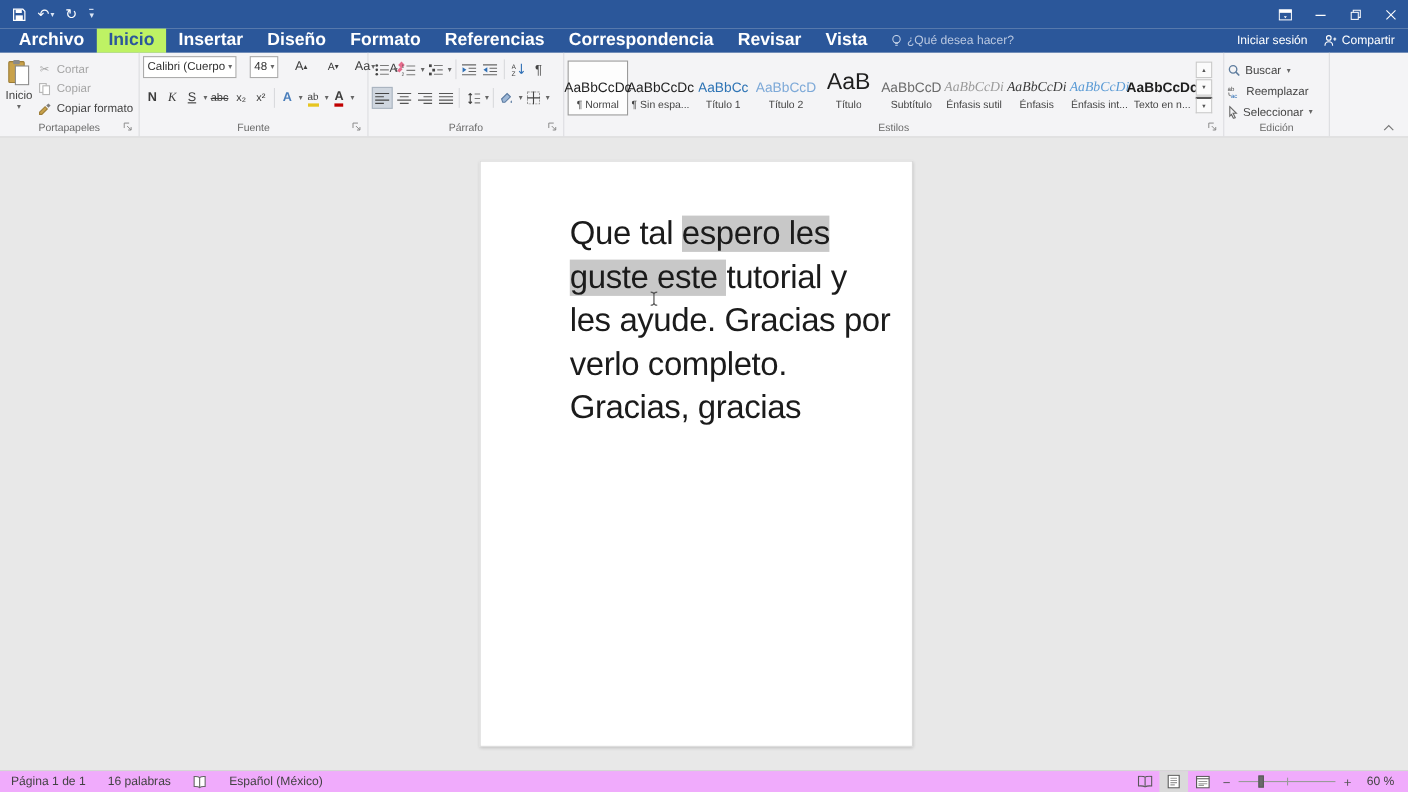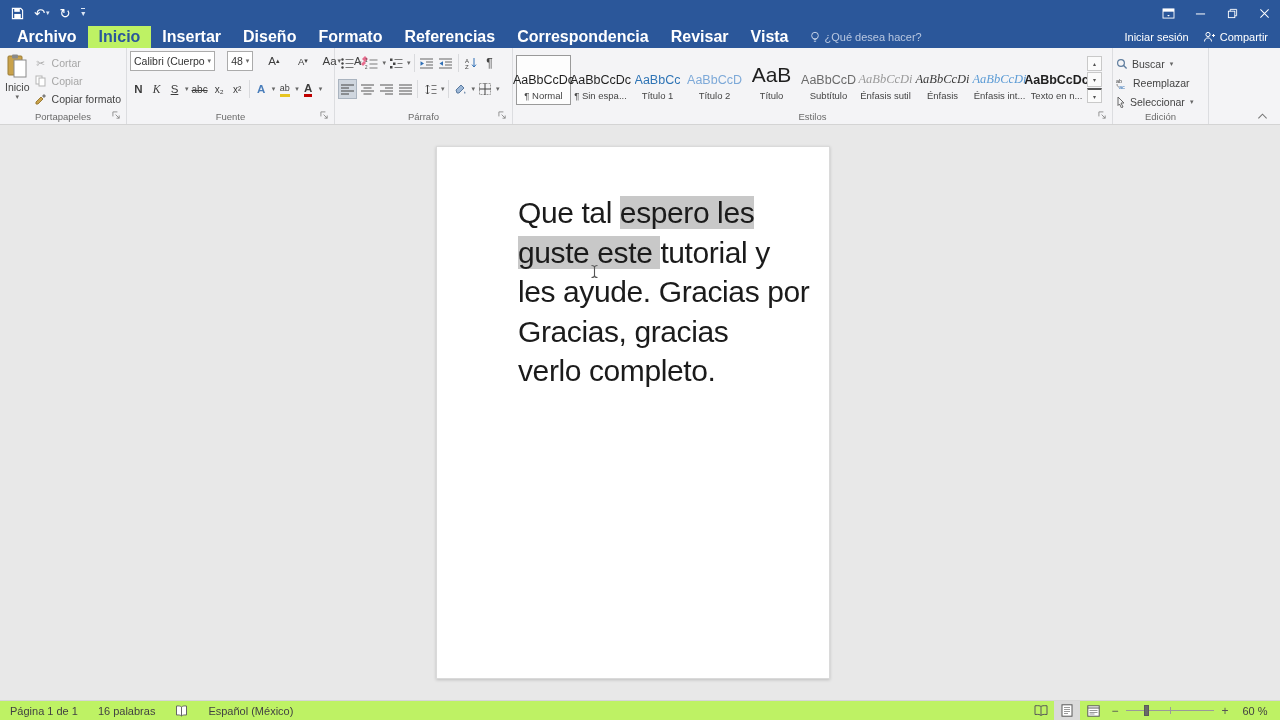--- a/index.html
+++ b/index.html
@@ -94,21 +94,21 @@
 
   
   .docarea { position:absolute; left:0; top:126px; width:1280px; height:574px; background:#e8e8e8; overflow:hidden; }
   .page { position:absolute; left:436px; top:20px; width:394px; height:533px; background:#fff; border:1px solid #dadada; box-shadow:0 1px 3px rgba(0,0,0,0.18); }
   .doc-text { padding:46px 14px 0 53px; font-size:30px; line-height:39.6px; color:#1b1b1b; letter-spacing:-0.4px;margin-left:28px; }
   .doc-line { white-space:nowrap; }
   .sel { background:#c8c8c8; }
   .ibeam { position:absolute; left:590px; top:138px; }
 
   
-  .statusbar { position:absolute; left:0; top:700px; width:1280px; height:20px; background:#bef264; border-top:1px solid #d6d6d6; display:flex; align-items:center; font-size:11px; color:#424242; }
+  .statusbar { position:absolute; left:0; top:700px; width:1280px; height:20px; background:#f0abfc; border-top:1px solid #d6d6d6; display:flex; align-items:center; font-size:11px; color:#424242; }
   .sb-left { display:flex; align-items:center; gap:0; }
   .sb-item { padding:0 10px; height:19px; display:flex; align-items:center; gap:4px; white-space:nowrap; }
   .sb-right { margin-left:auto; display:flex; align-items:center; padding-right:8px; }
   .view-btn { width:26px; height:19px; display:flex; align-items:center; justify-content:center; }
   .view-btn.sel { background:#dadada; }
   .zoom-minus,.zoom-plus { width:18px; text-align:center; color:#555; font-size:12px; }
   .zoom-track { position:relative; width:88px; height:19px; margin:0 2px; }
   .zoom-track .line { position:absolute; left:0; right:0; top:9px; height:1px; background:#9a9a9a; }
   .zoom-track .mid { position:absolute; left:50%; top:6px; width:1px; height:7px; background:#9a9a9a; }
   .zoom-thumb { position:absolute; left:20%; top:4px; width:5px; height:11px; background:#6a6a6a; border:1px solid #5a5a5a; }
@@ -525,22 +525,22 @@
     </div>
   </div>
 </div>
 
 <div class="docarea">
   <div class="page">
     <div class="doc-text">
       <div class="doc-line"><span>Que tal </span><span class="sel">espero les</span><span></span></div>
       <div class="doc-line"><span></span><span class="sel">guste este </span><span>tutorial y</span></div>
       <div class="doc-line"><span>les ayude. Gracias por</span><span class="sel"></span><span></span></div>
+      <div class="doc-line"><span>verlo completo.</span><span class="sel"></span><span></span></div>
       <div class="doc-line"><span>Gracias, gracias</span><span class="sel"></span><span></span></div>
-      <div class="doc-line"><span>verlo completo.</span><span class="sel"></span><span></span></div>
     </div>
   </div>
   <div class="ibeam">
     <svg width="9" height="15" viewBox="0 0 9 15">
         <path d="M1.5 1.5c1.5 0 3 0.5 3 2v8c0 1.5-1.5 2-3 2M7.5 1.5c-1.5 0-3 0.5-3 2v8c0 1.5 1.5 2 3 2" fill="none" stroke="#555" stroke-width="1.1"></path>
       </svg>
   </div>
 </div>
 
 <div class="statusbar">

